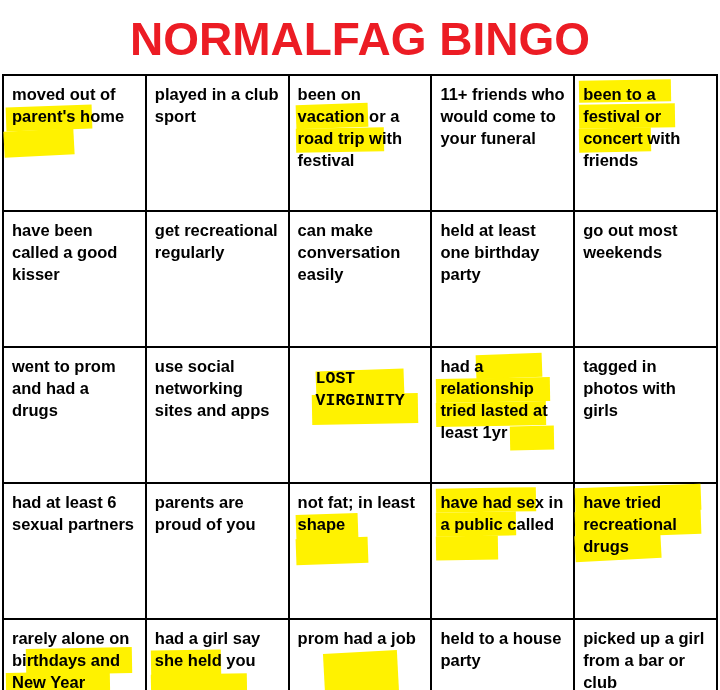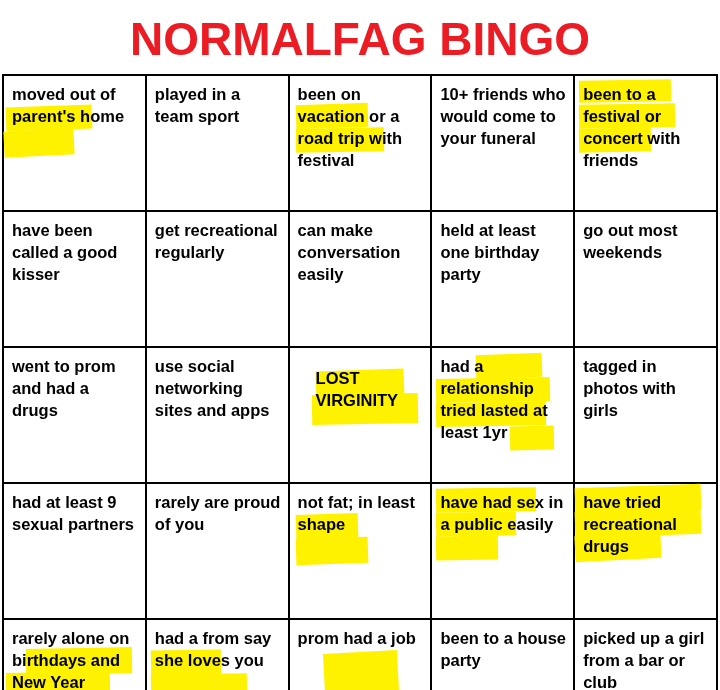--- a/index.html
+++ b/index.html
@@ -81,33 +81,33 @@
         <tr class="row-1">
       <td>
         <div class="cell">
           <div class="hl" style="left:-6px; top:22px; width:86px; height:24px; transform: rotate(-2deg);"></div>
           <div class="hl" style="left:-8px; top:46px; width:70px; height:26px; transform: rotate(-3deg);"></div>
           <div class="cell-text">moved out of parent's home</div>
         </div>
       </td>
       <td>
         <div class="cell">
-          <div class="cell-text">played in a team sport</div>
+          <div class="cell-text">played in a club sport</div>
         </div>
       </td>
       <td>
         <div class="cell">
           <div class="hl" style="left:-2px; top:20px; width:72px; height:24px; transform: rotate(-2deg);"></div>
           <div class="hl" style="left:-2px; top:44px; width:88px; height:24px; transform: rotate(-1deg);"></div>
           <div class="cell-text">been on vacation or a road trip with festival</div>
         </div>
       </td>
       <td>
         <div class="cell">
-          <div class="cell-text">10+ friends who would come to your funeral</div>
+          <div class="cell-text">11+ friends who would come to your funeral</div>
         </div>
       </td>
       <td>
         <div class="cell">
           <div class="hl" style="left:-4px; top:-4px; width:92px; height:22px; transform: rotate(-1deg);"></div>
           <div class="hl" style="left:-4px; top:20px; width:96px; height:24px; transform: rotate(-1deg);"></div>
           <div class="hl" style="left:-4px; top:44px; width:72px; height:24px; transform: rotate(-1deg);"></div>
           <div class="cell-text">been to a festival or concert with friends</div>
         </div>
       </td>
@@ -149,21 +149,21 @@
       </td>
       <td>
         <div class="cell">
           <div class="cell-text">use social networking sites and apps</div>
         </div>
       </td>
       <td>
         <div class="cell">
           <div class="hl" style="left:18px; top:14px; width:88px; height:28px; transform: rotate(-2deg);"></div>
           <div class="hl" style="left:14px; top:38px; width:106px; height:30px; transform: rotate(-1deg);"></div>
-          <div class="cell-text" style="padding-left:18px; padding-top:12px;">LOST VIRGINITY</div>
+          <div class="cell-text" style="padding-left:18px; padding-top:12px;font-family:Liberation Mono, monospace;">LOST VIRGINITY</div>
         </div>
       </td>
       <td>
         <div class="cell">
           <div class="hl" style="left:36px; top:-2px; width:66px; height:24px; transform: rotate(-2deg);"></div>
           <div class="hl" style="left:-4px; top:22px; width:114px; height:24px; transform: rotate(-1deg);"></div>
           <div class="hl" style="left:-4px; top:46px; width:110px; height:24px; transform: rotate(-1deg);"></div>
           <div class="hl" style="left:70px; top:70px; width:44px; height:24px; transform: rotate(-1deg);"></div>
           <div class="cell-text">had a relationship tried lasted at least 1yr</div>
         </div>
@@ -171,41 +171,41 @@
       <td>
         <div class="cell">
           <div class="cell-text">tagged in photos with girls</div>
         </div>
       </td>
     </tr>
 
     <tr class="row-4">
       <td>
         <div class="cell">
-          <div class="cell-text">had at least 9 sexual partners</div>
-        </div>
-      </td>
-      <td>
-        <div class="cell">
-          <div class="cell-text">rarely are proud of you</div>
+          <div class="cell-text">had at least 6 sexual partners</div>
+        </div>
+      </td>
+      <td>
+        <div class="cell">
+          <div class="cell-text">parents are proud of you</div>
         </div>
       </td>
       <td>
         <div class="cell">
           <div class="hl" style="left:-2px; top:22px; width:62px; height:26px; transform: rotate(-2deg);"></div>
           <div class="hl" style="left:-2px; top:46px; width:72px; height:26px; transform: rotate(-2deg);"></div>
           <div class="cell-text">not fat; in least shape</div>
         </div>
       </td>
       <td>
         <div class="cell">
           <div class="hl" style="left:-4px; top:-4px; width:100px; height:24px; transform: rotate(-1deg);"></div>
           <div class="hl" style="left:-4px; top:20px; width:80px; height:24px; transform: rotate(-1deg);"></div>
           <div class="hl" style="left:-4px; top:44px; width:62px; height:24px; transform: rotate(-1deg);"></div>
-          <div class="cell-text">have had sex in a public easily</div>
+          <div class="cell-text">have had sex in a public called</div>
         </div>
       </td>
       <td>
         <div class="cell">
           <div class="hl" style="left:-8px; top:-6px; width:126px; height:26px; transform: rotate(-2deg);"></div>
           <div class="hl" style="left:-8px; top:18px; width:126px; height:26px; transform: rotate(-2deg);"></div>
           <div class="hl" style="left:-8px; top:42px; width:86px; height:26px; transform: rotate(-3deg);"></div>
           <div class="cell-text">have tried recreational drugs</div>
         </div>
       </td>
@@ -216,32 +216,32 @@
         <div class="cell">
           <div class="hl" style="left:14px; top:20px; width:106px; height:26px; transform: rotate(-1deg);"></div>
           <div class="hl" style="left:-6px; top:44px; width:104px; height:26px; transform: rotate(-1deg);"></div>
           <div class="cell-text">rarely alone on birthdays and New Year</div>
         </div>
       </td>
       <td>
         <div class="cell">
           <div class="hl" style="left:-4px; top:22px; width:70px; height:26px; transform: rotate(-1deg);"></div>
           <div class="hl" style="left:-4px; top:46px; width:96px; height:26px; transform: rotate(-1deg);"></div>
-          <div class="cell-text">had a from say she loves you</div>
+          <div class="cell-text">had a girl say she held you</div>
         </div>
       </td>
       <td>
         <div class="cell">
           <div class="hl" style="left:26px; top:24px; width:74px; height:42px; transform: rotate(-3deg);"></div>
           <div class="cell-text">prom had a job</div>
         </div>
       </td>
       <td>
         <div class="cell">
-          <div class="cell-text">been to a house party</div>
+          <div class="cell-text">held to a house party</div>
         </div>
       </td>
       <td>
         <div class="cell">
           <div class="cell-text">picked up a girl from a bar or club</div>
         </div>
       </td>
     </tr>
   </tbody>
     </table>

